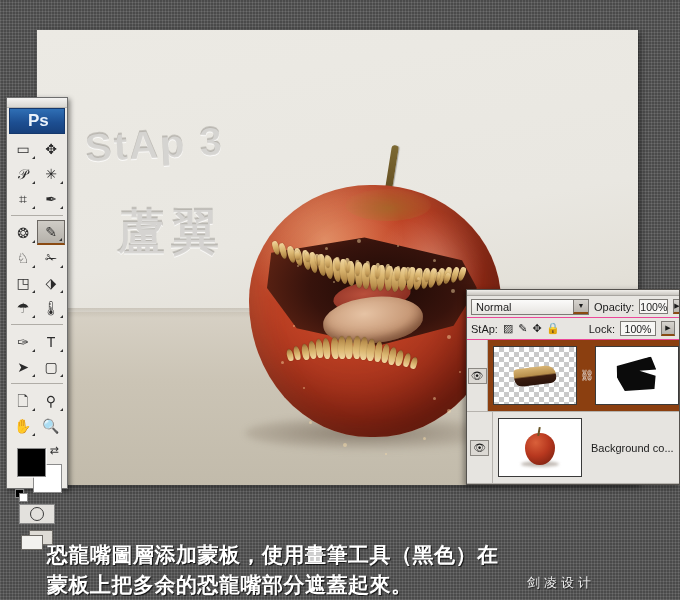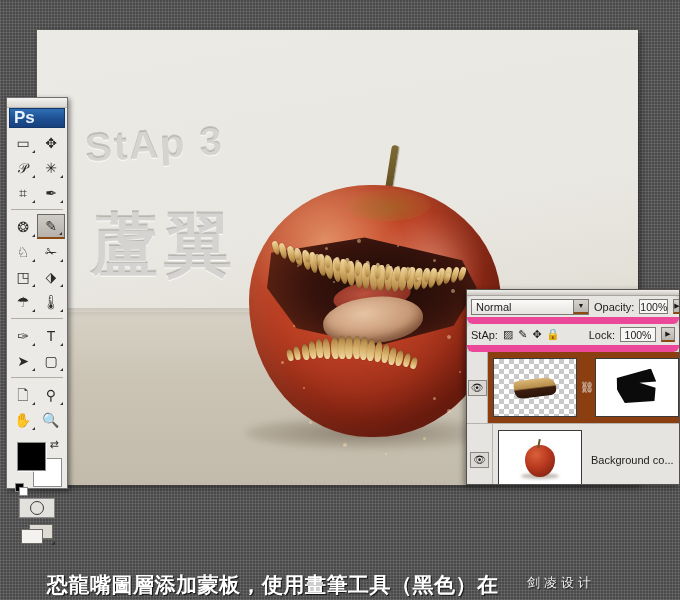--- a/index.html
+++ b/index.html
@@ -52,21 +52,21 @@
   .emboss {
     position: absolute;
     color: rgba(150,146,138,.30);
     text-shadow: 0 1px 0 rgba(255,255,255,.75), 0 -1px 0 rgba(120,116,108,.30);
     font-weight: bold;
     letter-spacing: 2px;
     user-select: none;
     pointer-events: none;
   }
   #emboss-step  { left: 48px; top: 92px; font-size: 40px; transform: rotate(-3deg); }
-  #emboss-cn    { left: 53px; top: 170px; font-size: 68px; letter-spacing: 6px; }
+  #emboss-cn    { left: 80px; top: 170px; font-size: 48px; letter-spacing: 6px; }
 
   
   #apple-wrap {
     position: absolute;
     left: 200px;
     top: 115px;
     width: 280px;
     height: 310px;
   }
   #apple-shadow {
@@ -161,29 +161,29 @@
     border: 1px solid #6e6e6e;
     box-shadow: 2px 2px 5px rgba(0,0,0,.45);
     box-sizing: border-box;
   }
   #toolbar-grip {
     height: 9px;
     background: linear-gradient(180deg, #f4f3f1, #d9d7d2);
     border-bottom: 1px solid #b9b7b2;
   }
   #ps-logo {
-    height: 20px;
+    height: 26px;
     margin: 0 2px;
     background: linear-gradient(180deg, #2f6fb5 0%, #1d4f92 55%, #17407c 100%);
     color: #eaf2fb;
     font-weight: bold;
     font-size: 17px;
     display: flex;
     align-items: center;
-    padding-left: 4px;
+    padding-left: 18px;
     letter-spacing: 0px;
     border: 1px solid #15386c;
     box-sizing: border-box;
   }
   .tool-grid {
     display: grid;
     grid-template-columns: 1fr 1fr;
     padding: 2px 2px;
   }
   .tool {
@@ -287,22 +287,21 @@
     background: linear-gradient(180deg,#f0eeea,#c9c6c0);
     border-bottom: 1px solid #a8a5a0;
   }
   .panel-row {
     display: flex;
     align-items: center;
     height: 21px;
     padding: 0 4px;
     gap: 5px;
     background: #e7e5e1;
-    border-bottom: 7px solid #ec4899;
-    border-radius: 6px;
+    border-bottom: 1px solid #ec4899;
   }
   .blend-select {
     flex: 0 0 118px;
     height: 16px;
     background: linear-gradient(180deg,#fbfbfa,#e6e4e0);
     border: 1px solid #7d7a76;
     display: flex; align-items: center;
     padding-left: 4px;
     font-size: 11px;
     position: relative;
@@ -740,16 +739,17 @@
             <div class="mini-apple"></div>
           </div>
           <div class="layer-name">Background co...</div>
         </div>
       </div>
     <div id="panel-bottom"></div>
   </div>
 
   <div id="caption">
     <div class="caption-line">恐龍嘴圖層添加蒙板，使用畫筆工具（黑色）在</div>
+    <div class="caption-line">蒙板上把多余的恐龍嘴部分遮蓋起來。</div>
     <div id="watermark">剑凌设计</div>
   </div>
 
 </div>
 
 </body></html>

